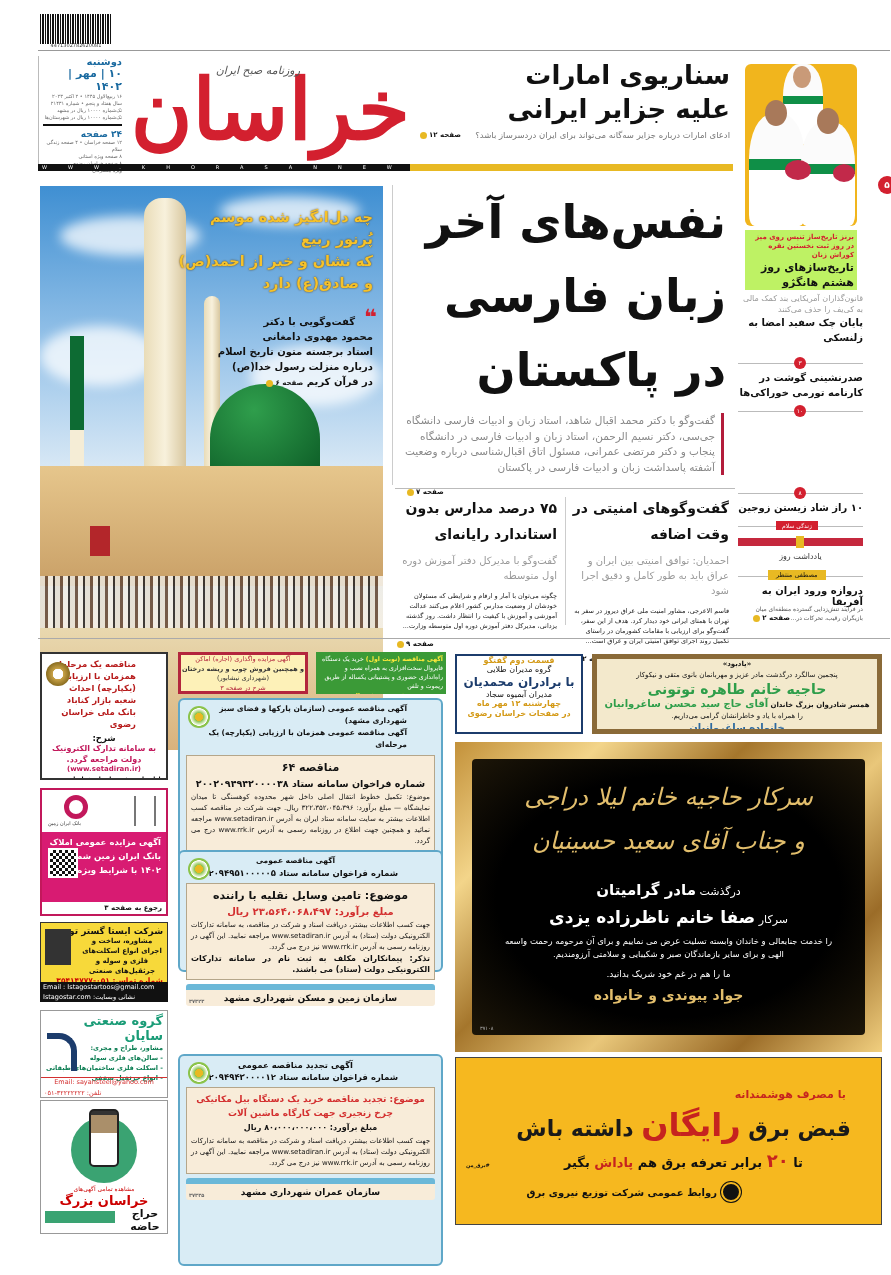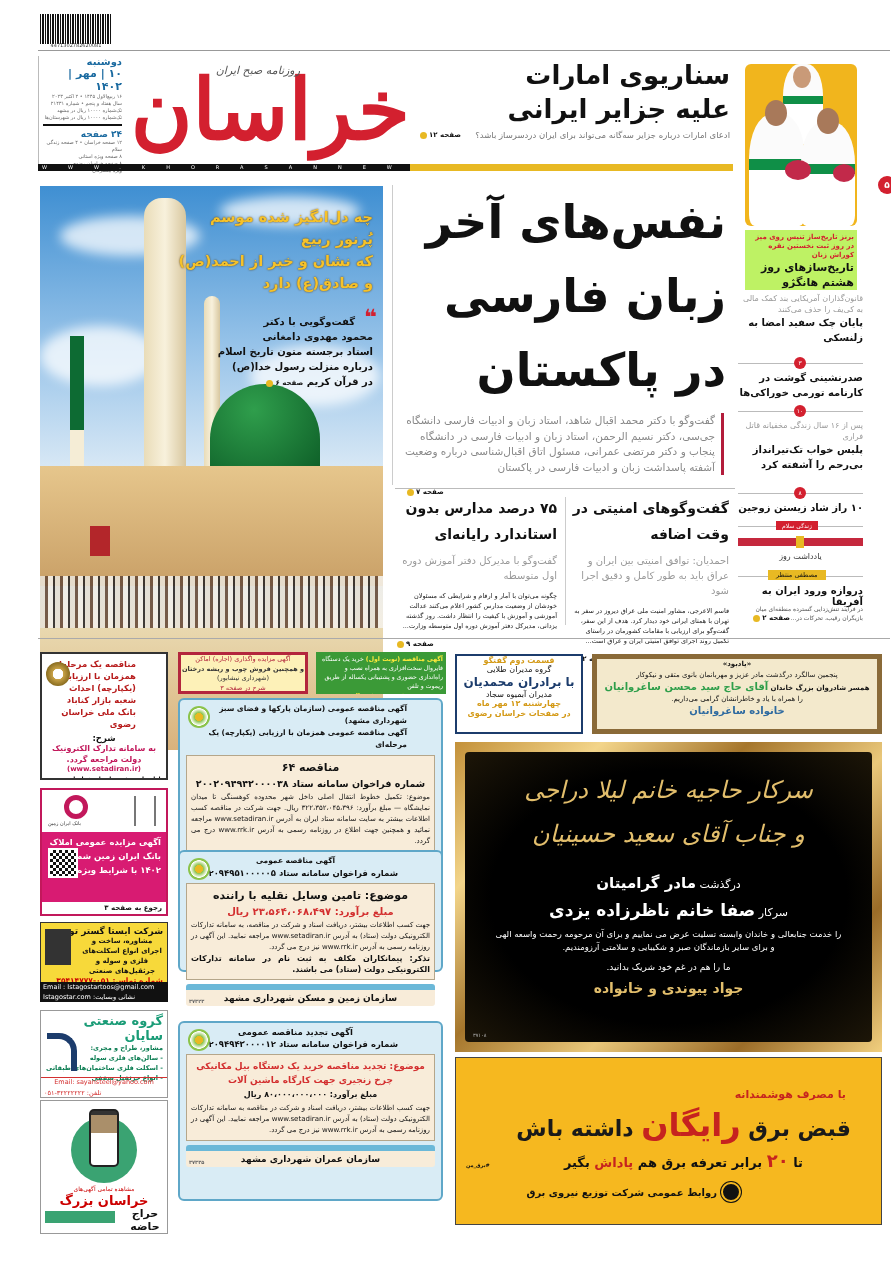--- a/index.html
+++ b/index.html
@@ -118,21 +118,21 @@
 .ad-golden .a{color:#d49a17;font-size:8px;font-weight:bold}
 .ad-golden .b{font-size:8px}
 .ad-golden .c{font-size:12px;font-weight:bold;color:#1c3c6c;line-height:16px}
 .ad-golden .d{font-size:8px}
 .ad-golden .e{color:#d49a17;font-size:8px;font-weight:bold;line-height:10px}
 .ad-yadbud{left:592px;top:654px;width:290px;height:80px;background:#f3e9cc;border:5px solid #8a6a38}
 .ad-yadbud .t{font-size:7px;line-height:11px}
 .ad-yadbud .g{font-size:14px;font-weight:bold;color:#2e9e4a;line-height:17px}
 .ad-yadbud .g2{font-size:10px;font-weight:bold;color:#2e9e4a}
 .ad-yadbud .bl{font-size:10px;font-weight:bold;color:#2d6aa0}
-.ad-condolence{left:455px;top:742px;width:427px;height:310px;background:linear-gradient(135deg,#c3913a,#f3d58a 20%,#a5762c 40%,#e9c77a 60%,#9b6c28 80%,#f1cf7f);padding:10px}
+.ad-condolence{left:455px;top:742px;width:427px;height:310px;background:linear-gradient(135deg,#c3913a,#f3d58a 20%,#a5762c 40%,#e9c77a 60%,#9b6c28 80%,#f1cf7f);padding:17px}
 .ad-condolence .in{width:100%;height:100%;background:radial-gradient(ellipse at center,#000 62%,#1d1608 100%);border-radius:4px;text-align:center;color:#fff;position:relative}
 .ad-condolence .cal{font-family:"DejaVu Serif",serif;font-style:italic;font-size:24px;color:#e2be6c;line-height:44px;padding-top:16px}
 .ad-condolence .l1{font-size:11px;margin-top:18px}
 .ad-condolence .l1 b{font-size:15px}
 .ad-condolence .l2{font-size:11px;margin-top:8px}
 .ad-condolence .l2 b{font-size:17px}
 .ad-condolence .l3{font-size:8.5px;line-height:13px;margin-top:8px}
 .ad-condolence .l4{font-size:9px;margin-top:8px}
 .ad-condolence .l5{font-size:14px;font-weight:bold;color:#e2be6c;margin-top:8px}
 .ad-condolence .c{position:absolute;left:8px;bottom:4px;font-size:5px;color:#bbb}
@@ -211,24 +211,20 @@
   </div>
   <div class="hr" style="top:305px;left:0;width:125px"></div>
   <div class="numdot" style="top:299px;left:56px">۳</div>
 
   <div class="ritem" style="top:312px">
     <div class="t">صدرنشینی گوشت در کارنامه تورمی خوراکی‌ها</div>
   </div>
   <div class="hr" style="top:353px;left:0;width:125px"></div>
   <div class="numdot" style="top:347px;left:56px">۱۰</div>
 
-  <div class="ritem" style="top:362px">
-    <div class="k">پس از ۱۶ سال زندگی مخفیانه قاتل فراری</div>
-    <div class="t">پلیس خواب تک‌تیرانداز بی‌رحم را آشفته کرد</div>
-  </div>
   <div class="hr" style="top:435px;left:0;width:125px"></div>
   <div class="numdot" style="top:429px;left:56px">۸</div>
 
   <div class="ritem" style="top:442px">
     <div class="t">۱۰ راز شاد زیستن زوجین</div>
   </div>
   <div class="hr" style="top:468px;left:0;width:125px"></div>
   <div style="position:absolute;top:463px;left:38px;background:#d3202f;color:#fff;font-size:6px;padding:1px 6px">زندگی سلام</div>
   <div style="position:absolute;top:480px;left:0;width:125px;height:8px;background:#c5283d"></div>
   <div style="position:absolute;top:478px;left:58px;width:8px;height:12px;background:#e8b923"></div>
@@ -389,21 +385,21 @@
   <div class="hd" style="text-align:center;padding-top:0;font-size:8.5px">شماره فراخوان سامانه ستاد ۲۰۰۲۰۹۴۹۵۱۰۰۰۰۰۵</div>
   <div class="bd">
     <div class="n">موضوع: تامین وسایل نقلیه با راننده</div>
     <div class="r">مبلغ برآورد: ۲۳،۵۶۴،۰۶۸،۴۹۷ ریال</div>
     <div class="p">جهت کسب اطلاعات بیشتر، دریافت اسناد و شرکت در مناقصه، به سامانه تدارکات الکترونیکی دولت (ستاد) به آدرس www.setadiran.ir مراجعه نمایید. این آگهی در روزنامه رسمی به آدرس www.rrk.ir نیز درج می گردد.</div>
     <div class="p" style="font-weight:bold;font-size:8px">تذکر: پیمانکاران مکلف به ثبت نام در سامانه تدارکات الکترونیکی دولت (ستاد) می باشند.</div>
   </div>
   <div class="ft"><span>سازمان زمین و مسکن شهرداری مشهد</span><span class="c">۳۷۳۲۳</span></div>
 </div>
 
-<div class="tender" style="top:1021px;height:180px">
+<div class="tender" style="top:1054px;height:212px">
   <div class="lg"></div>
   <div class="hd" style="text-align:center;font-size:8.5px">آگهی تجدید مناقصه عمومی</div>
   <div class="hd" style="text-align:center;padding-top:0;font-size:8.5px">شماره فراخوان سامانه ستاد ۲۰۰۲۰۹۴۹۴۳۰۰۰۰۱۲</div>
   <div class="bd">
     <div class="r" style="font-size:9px;line-height:14px">موضوع: تجدید مناقصه خرید یک دستگاه بیل مکانیکی چرخ زنجیری جهت کارگاه ماشین آلات</div>
     <div class="n" style="font-size:8px">مبلغ برآورد: ۸۰،۰۰۰،۰۰۰،۰۰۰ ریال</div>
     <div class="p">جهت کسب اطلاعات بیشتر، دریافت اسناد و شرکت در مناقصه به سامانه تدارکات الکترونیکی دولت (ستاد) به آدرس www.setadiran.ir مراجعه نمایید. این آگهی در روزنامه رسمی به آدرس www.rrk.ir نیز درج می گردد.</div>
   </div>
   <div class="ft"><span>سازمان عمران شهرداری مشهد</span><span class="c">۳۷۳۳۵</span></div>
 </div>
@@ -413,20 +409,21 @@
   <div class="b">گروه مدیران طلایی</div>
   <div class="c">با برادران محمدیان</div>
   <div class="d">مدیران آبمیوه سجاد</div>
   <div class="e">چهارشنبه ۱۲ مهر ماه</div>
   <div class="e">در صفحات خراسان رضوی</div>
 </div>
 
 <div class="ad ad-yadbud">
   <div class="t" style="font-weight:bold">«یادبود»</div>
   <div class="t">پنجمین سالگرد درگذشت مادر عزیز و مهربانمان بانوی متقی و نیکوکار</div>
+  <div class="g">حاجیه خانم طاهره توتونی</div>
   <div class="t"><b>همسر شادروان بزرگ خاندان</b> <span class="g2">آقای حاج سید محسن ساغروانیان</span></div>
   <div class="t">را همراه با یاد و خاطرانشان گرامی می‌داریم.</div>
   <div class="bl">خانواده ساغروانیان</div>
 </div>
 
 <div class="ad ad-condolence">
   <div class="in">
     <div class="cal">
       <div>سرکار حاجیه خانم لیلا دراجی</div>
       <div>و جناب آقای سعید حسینیان</div>

